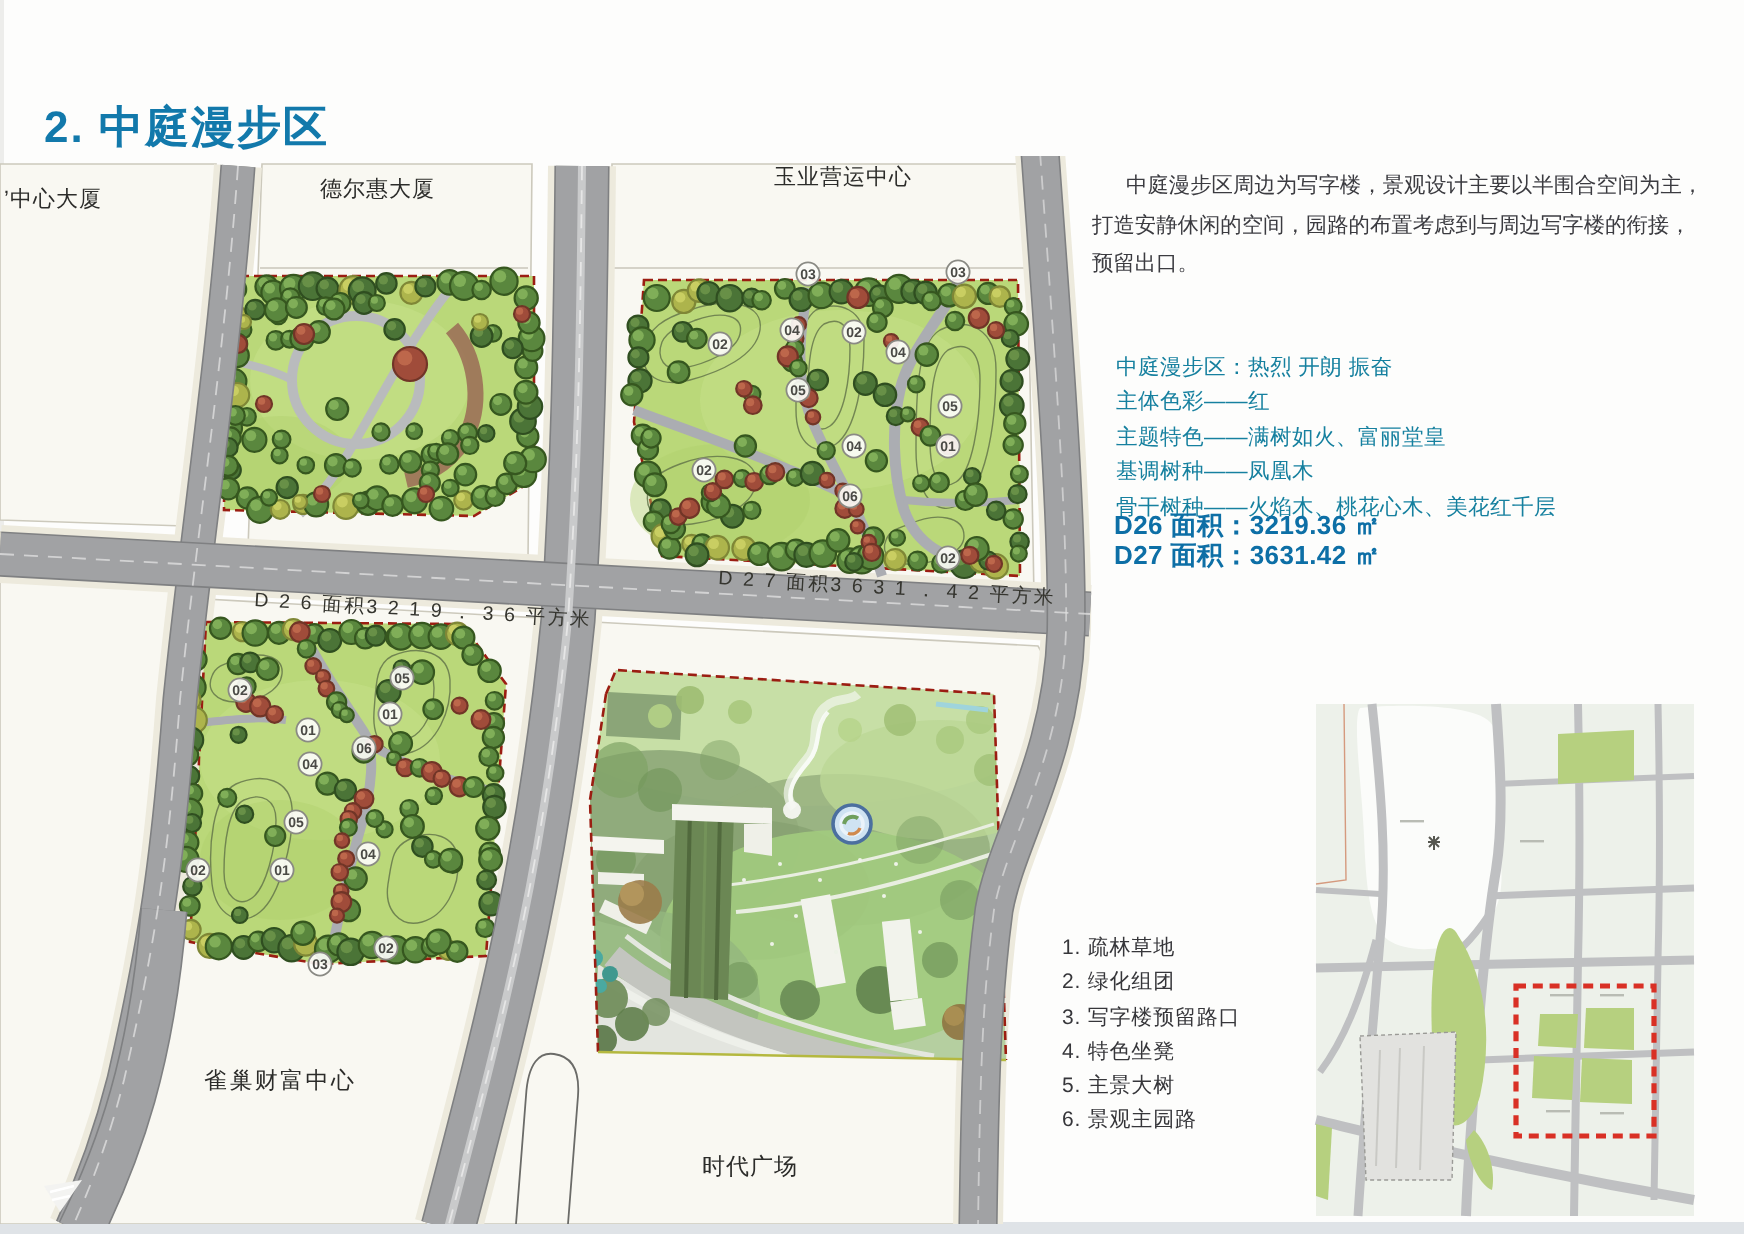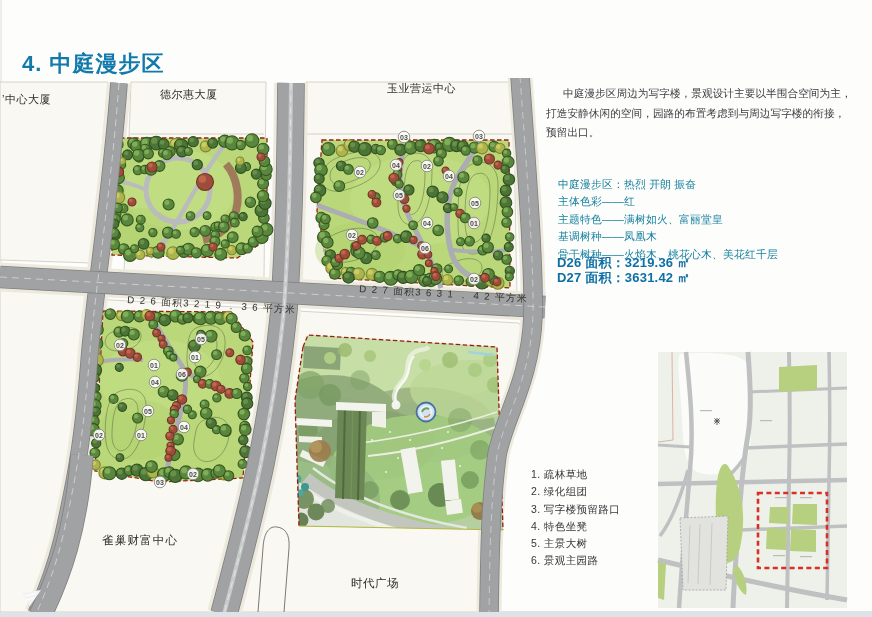--- a/index.html
+++ b/index.html
@@ -12,21 +12,21 @@
 #teal{position:absolute;left:558px;top:176px;font-size:10.8px;line-height:17.4px;color:#16809f;letter-spacing:0.2px;}
 #areas{position:absolute;left:557px;top:255px;font-size:13px;font-weight:bold;color:#0d6fa6;line-height:15.2px;letter-spacing:0.2px;}
 #legend{position:absolute;left:531px;top:466px;font-size:10.5px;line-height:17.3px;color:#36363a;letter-spacing:0.4px;}
 </style></head>
 <body>
 
 <div id="leftedge"></div>
 
 <div id="bottombar"></div>
 
-<div id="title">4. 中庭漫步区</div>
+<div id="title">2. 中庭漫步区</div>
 
 <div id="mainmap"><svg width="600" height="534" viewBox="0 78 600 534" xmlns="http://www.w3.org/2000/svg" font-family="Liberation Sans, sans-serif">
       <polygon points="0,82 108,82 92,263 0,260" fill="#f9f8f2" stroke="#ccc9bc" stroke-width="0.8"></polygon>
       <polygon points="131,82 266,82 264,280 124,274" fill="#f9f8f2" stroke="#ccc9bc" stroke-width="0.8"></polygon>
       <polygon points="306,82 513,82 517,298 301,286" fill="#f9f8f2" stroke="#ccc9bc" stroke-width="0.8"></polygon>
       <polygon points="94,299 288,310 246,455 213,612 46,612 80,470" fill="#f9f8f2" stroke="#ccc9bc" stroke-width="0.8"></polygon>
       <polygon points="297,311 519,323 526,335 489,460 482,612 236,612 272,458" fill="#f9f8f2" stroke="#ccc9bc" stroke-width="0.8"></polygon>
       <polygon points="0,266 90,269 82,470 32,612 0,612" fill="#f9f8f2" stroke="#ccc9bc" stroke-width="0.8"></polygon>
       <line x1="130" y1="134" x2="264" y2="134" stroke="#c9c6ba" stroke-width="0.8"></line>
       <line x1="306" y1="134" x2="512" y2="134" stroke="#c9c6ba" stroke-width="0.8"></line>

